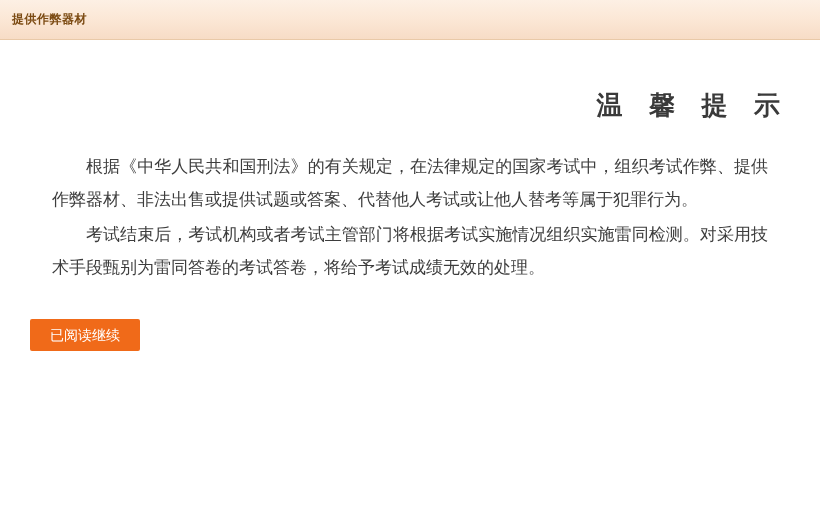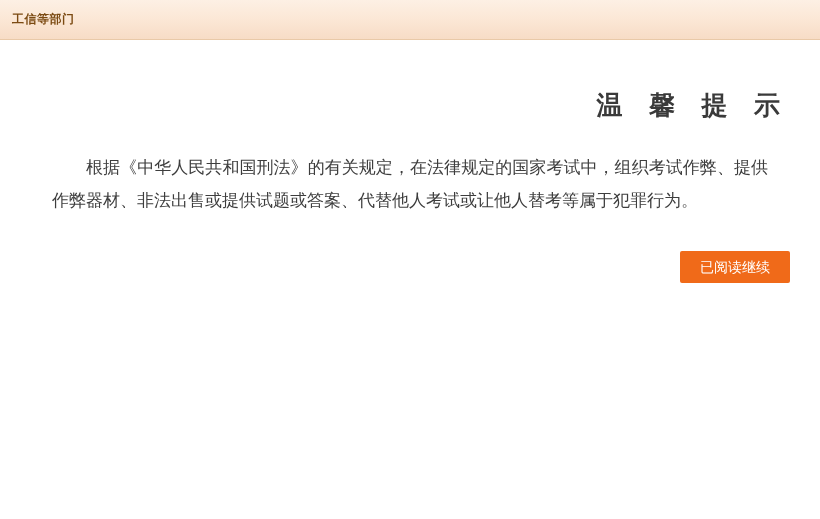--- a/index.html
+++ b/index.html
@@ -53,56 +53,57 @@
     margin: 28px 0 0 0;
     padding: 0 22px;
   }
   .notice-para {
     margin: 0 0 2px 0;
     font-size: 17px;
     line-height: 33px;
     color: #3d3d3d;
     text-align: justify;
     text-indent: 2em;
-    font-family: Liberation Serif, serif;
+    font-family: Liberation Mono, monospace;
   }
 
   
   .button-row {
     margin-top: 34px;
     display: flex;
-    justify-content: flex-end;
+    justify-content: flex-start;
   }
   .continue-button {
     display: inline-block;
     min-width: 110px;
     padding: 8px 20px;
     background: #f06a19;
     color: #ffffff;
     font-size: 14px;
     border: none;
     border-radius: 2px;
     cursor: pointer;
     font-family: "Liberation Sans", sans-serif;
     text-align: center;
     line-height: 16px;
   }
 </style>
 </head>
 <body>
 
 <div class="header-bar">
-  <span class="header-title">工信等部门</span>
+  <span class="header-title">提供作弊器材</span>
 </div>
 
 <div class="content">
 
   <h1 class="notice-title">温 馨 提 示</h1>
 
   <div class="notice-body">
     <p class="notice-para">根据《中华人民共和国刑法》的有关规定，在法律规定的国家考试中，组织考试作弊、提供作弊器材、非法出售或提供试题或答案、代替他人考试或让他人替考等属于犯罪行为。</p>
+    <p class="notice-para">考试结束后，考试机构或者考试主管部门将根据考试实施情况组织实施雷同检测。对采用技术手段甄别为雷同答卷的考试答卷，将给予考试成绩无效的处理。</p>
   </div>
 
   <div class="button-row">
     <button class="continue-button">已阅读继续</button>
   </div>
 
 </div>
 
 </body></html>

